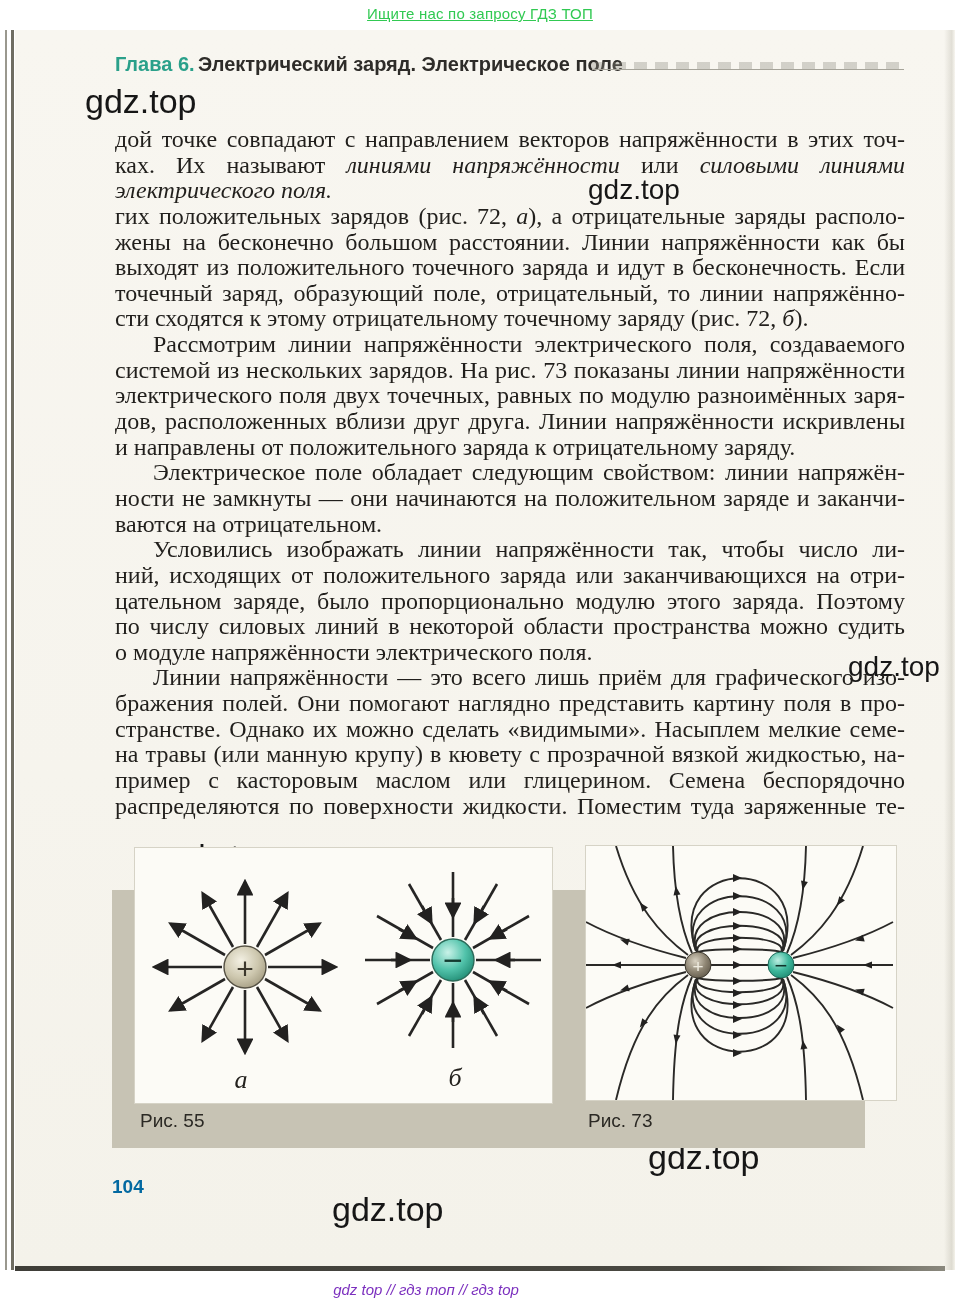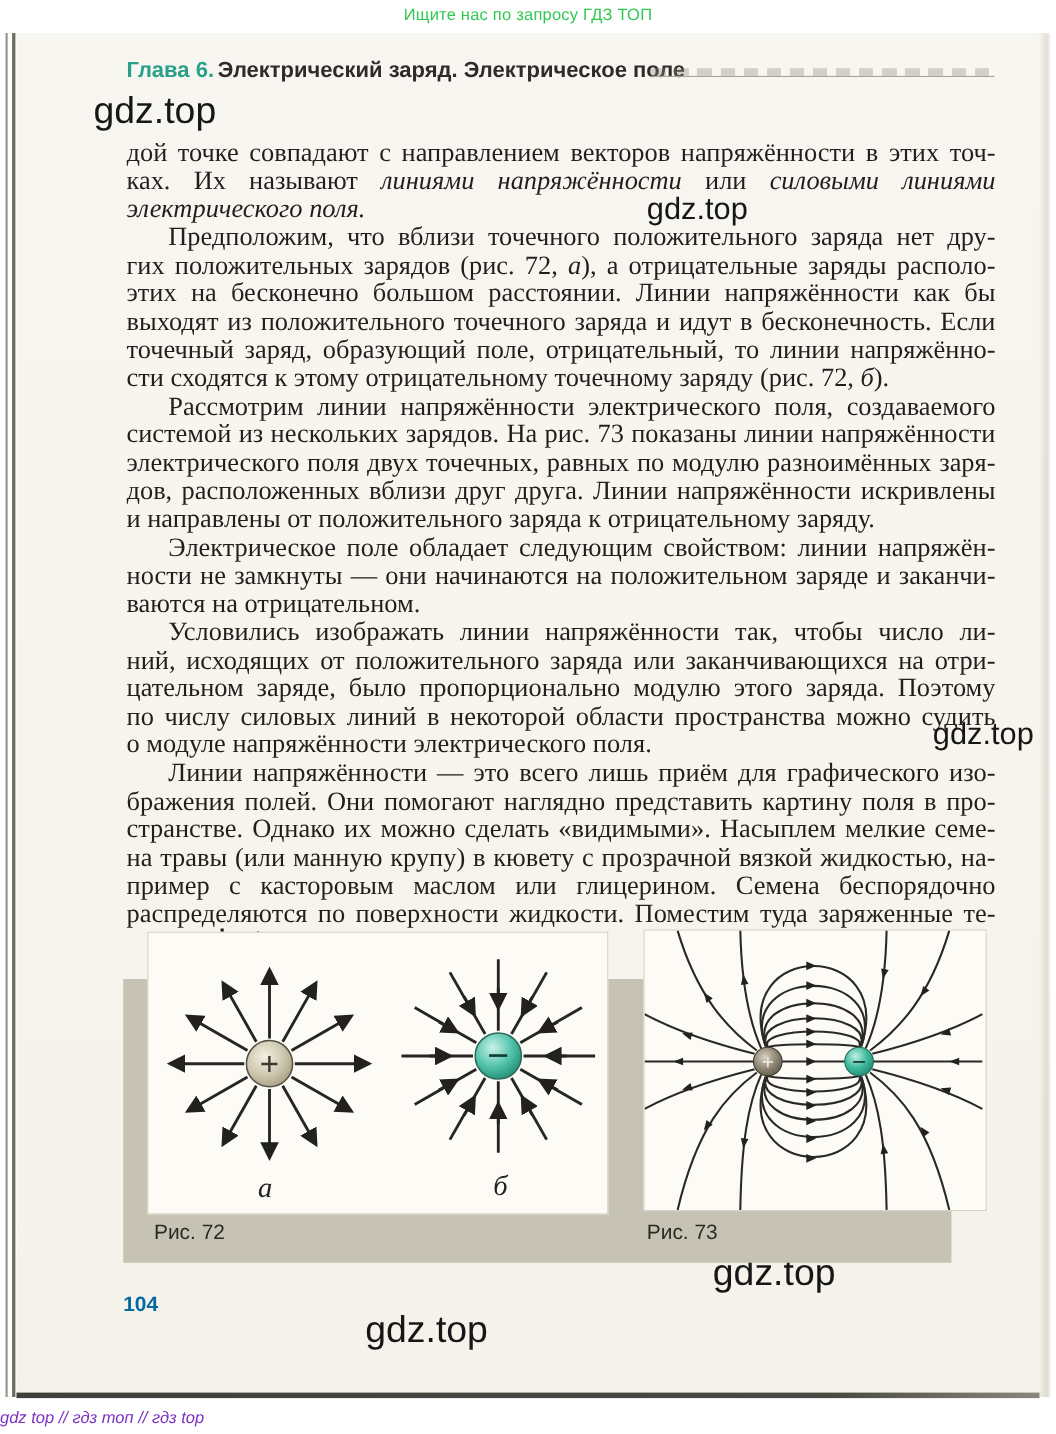--- a/index.html
+++ b/index.html
@@ -11,22 +11,22 @@
         background:linear-gradient(180deg,#f8f6f0 0%,#f6f4ed 60%,#f4f2ea 100%);}
   .spine1{position:absolute;left:5px;top:30px;width:2px;height:1240px;background:#9a988e;}
   .spine2{position:absolute;left:11px;top:30px;width:3px;height:1240px;background:#6f6d62;}
   .page-bottom-edge{position:absolute;left:15px;top:1266px;width:930px;height:5px;
         background:linear-gradient(90deg,#3f3e38 0%,#4a4942 80%,#8a887d 100%);}
   .page-right-shade{position:absolute;left:944px;top:30px;width:11px;height:1240px;
         background:linear-gradient(90deg,rgba(0,0,0,0) 0%,rgba(120,115,95,.18) 70%,rgba(255,255,255,0) 100%);}
 
   
   .banner{position:absolute;left:0;top:5px;width:960px;text-align:center;
-          font-size:15px;font-weight:500;letter-spacing:.2px;}
-  .footer{position:absolute;left:0;top:1281px;width:852px;text-align:left;
+          font-size:15px;font-weight:500;letter-spacing:.2px;text-decoration:underline;}
+  .footer{position:absolute;left:0;top:1281px;width:852px;text-align:center;
           font-size:15px;font-weight:500;font-style:italic;}
 
   
   .chapter{position:absolute;left:115px;top:53px;font-size:20px;font-weight:700;text-align:center;}
   .htitle{position:absolute;left:198px;top:53px;font-size:20px;font-weight:600;color:#2e2c29;}
   .hrule{position:absolute;left:592px;top:62px;width:312px;height:7px;
          border-bottom:1px solid #a6a49a;
          background:repeating-linear-gradient(90deg,rgba(140,138,128,.35) 0 13px,rgba(0,0,0,0) 13px 21px);
          filter:blur(.7px);}
 
@@ -71,23 +71,22 @@
 <div class="wm" style="left:588px;top:174px;font-size:28px;">gdz.top</div>
 <div class="wm" style="left:848px;top:651px;font-size:28px;">gdz.top</div>
 <div class="wm" style="left:170px;top:838px;font-size:32px;">gdz.top</div>
 <div class="wm" style="left:648px;top:1138px;font-size:34px;">gdz.top</div>
 <div class="wm" style="left:332px;top:1190px;font-size:34px;">gdz.top</div>
 
 <div class="textblock">
   <div class="ln"><span>дой точке совпадают с направлением векторов напряжённости в этих точ-</span></div>
   <div class="ln"><span>ках. Их называют </span><span class="it">линиями напряжённости</span><span> или </span><span class="it">силовыми линиями</span></div>
   <div class="ln last"><span class="it">электрического поля.</span></div>
-  <div class="ln ind"><span>Предположим, что вблизи точечного положительного заряда нет дру-</span></div>
   <div class="ln"><span>гих положительных зарядов (рис. 72, </span><span class="it">а</span><span>), а отрицательные заряды располо-</span></div>
-  <div class="ln"><span>этих на бесконечно большом расстоянии. Линии напряжённости как бы</span></div>
+  <div class="ln"><span>жены на бесконечно большом расстоянии. Линии напряжённости как бы</span></div>
   <div class="ln"><span>выходят из положительного точечного заряда и идут в бесконечность. Если</span></div>
   <div class="ln"><span>точечный заряд, образующий поле, отрицательный, то линии напряжённо-</span></div>
   <div class="ln last"><span>сти сходятся к этому отрицательному точечному заряду (рис. 72, </span><span class="it">б</span><span>).</span></div>
   <div class="ln ind"><span>Рассмотрим линии напряжённости электрического поля, создаваемого</span></div>
   <div class="ln"><span>системой из нескольких зарядов. На рис. 73 показаны линии напряжённости</span></div>
   <div class="ln"><span>электрического поля двух точечных, равных по модулю разноимённых заря-</span></div>
   <div class="ln"><span>дов, расположенных вблизи друг друга. Линии напряжённости искривлены</span></div>
   <div class="ln last"><span>и направлены от положительного заряда к отрицательному заряду.</span></div>
   <div class="ln ind"><span>Электрическое поле обладает следующим свойством: линии напряжён-</span></div>
   <div class="ln"><span>ности не замкнуты — они начинаются на положительном заряде и заканчи-</span></div>
@@ -262,18 +261,18 @@
     </g>
 
     <circle cx="112" cy="119" r="13" fill="url(#gposB)" stroke="#3c382e" stroke-width="1"></circle>
     <text x="112" y="120" text-anchor="middle" dominant-baseline="central" font-family="Liberation Sans, sans-serif" font-size="19" fill="#efece0">+</text>
 
     <circle cx="195" cy="119" r="13" fill="url(#gnegB)" stroke="#1d6b5a" stroke-width="1"></circle>
     <text x="195" y="119" text-anchor="middle" dominant-baseline="central" font-family="Liberation Sans, sans-serif" font-size="22" fill="#0f332a">−</text>
   </svg>
 </div>
 
-<div class="figcap cap72">Рис. 72</div>
+<div class="figcap cap72">Рис. 55</div>
 <div class="figcap cap73">Рис. 73</div>
 
 <div class="pagenum">104</div>
 
 <div class="footer" style="color:#7b2fbe">gdz top  //  гдз топ  //  гдз top</div>
 
 </body></html>

